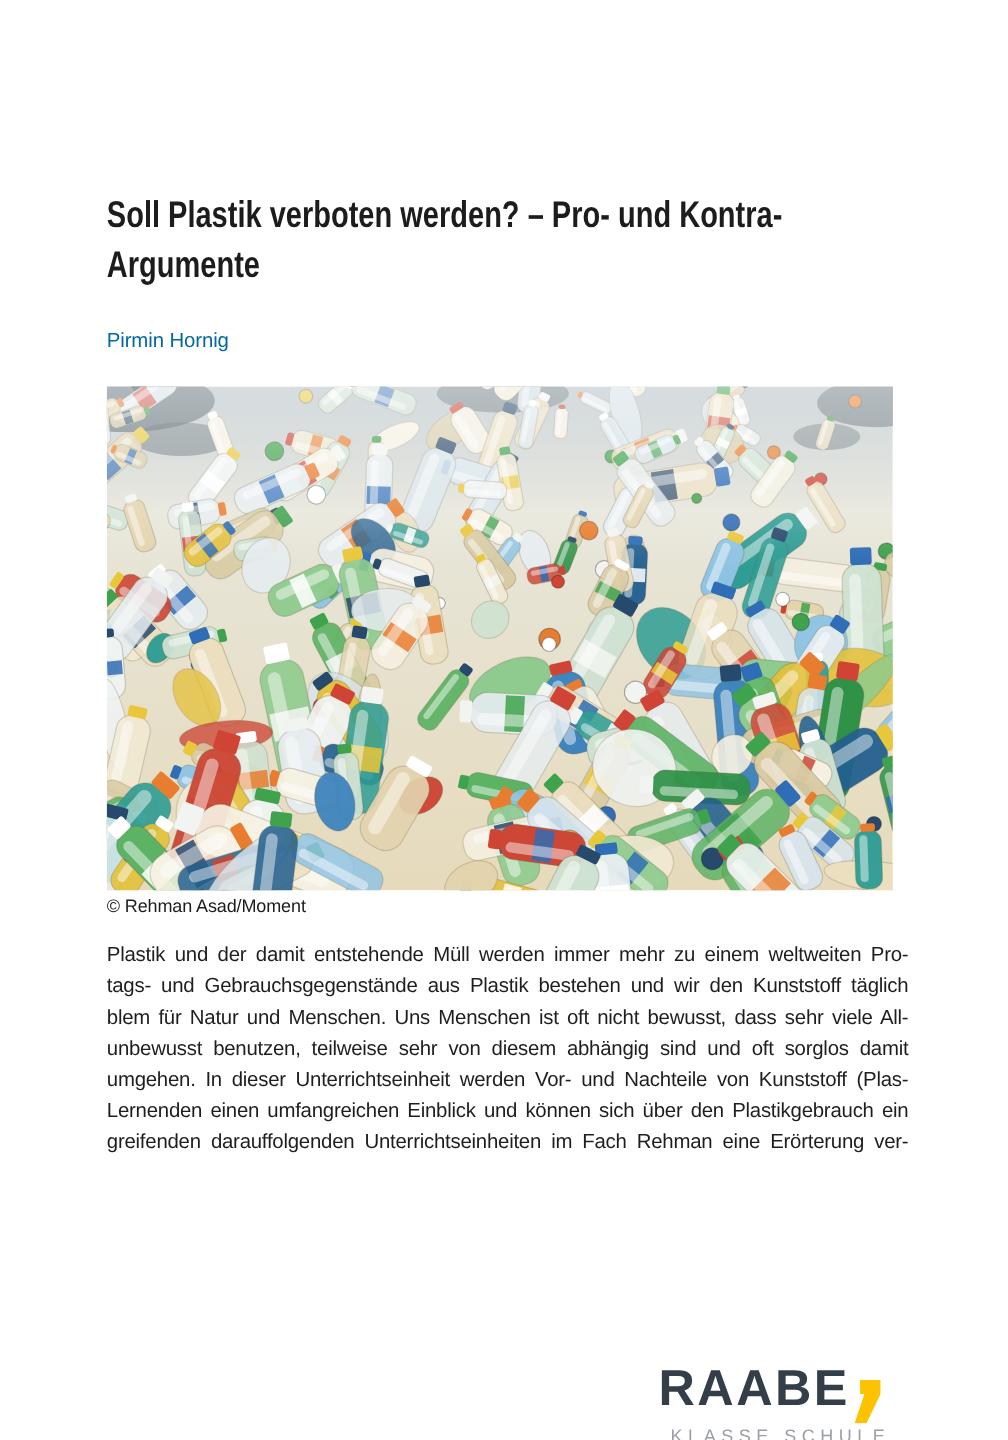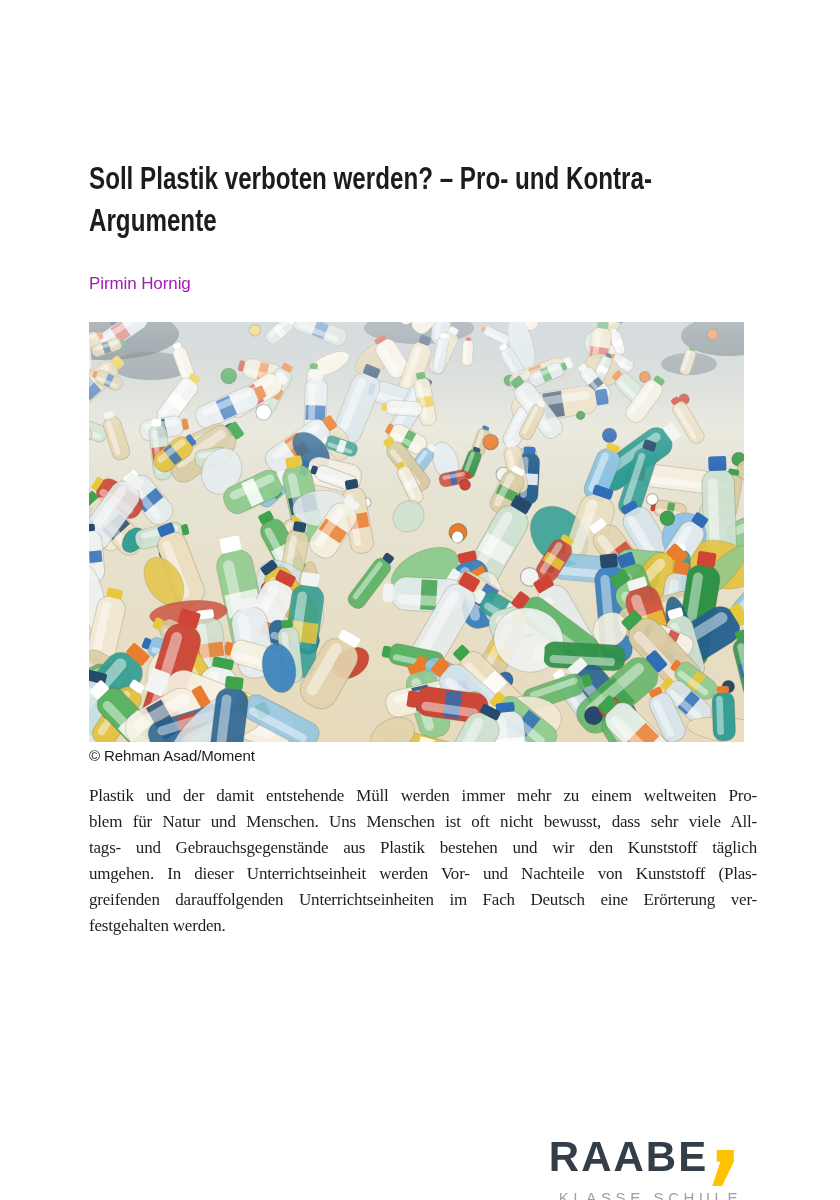--- a/index.html
+++ b/index.html
@@ -6,32 +6,32 @@
   body{font-family:"Liberation Sans",sans-serif;}
   .page{position:relative;width:836px;height:1200px;background:#ffffff;margin:0 auto;overflow:hidden;}
 
   
   .title{position:absolute;top:158px;left:87px;width:840px;margin:0;
          font-size:31px;font-weight:700;color:#1c1c1c;line-height:42px;
          transform:scaleX(0.78);transform-origin:left top;}
   .title .t-line{white-space:nowrap;}
 
   
-  .author{position:absolute;top:274px;left:87px;font-size:17px;color:#a21caf;letter-spacing:-0.1px;}
+  .author{position:absolute;top:274px;left:87px;font-size:17px;color:#0369a1;letter-spacing:-0.1px;}
 
   
   .photo{position:absolute;top:322px;left:87px;width:655px;height:420px;margin:0;overflow:hidden;}
   .photo svg{display:block;width:100%;height:100%;}
 
   
   .credit{position:absolute;top:747px;left:87px;font-size:15px;color:#1c1c1c;letter-spacing:-0.1px;}
 
   
   .intro{position:absolute;top:783px;left:87px;width:668px;
-         font-size:17px;line-height:26px;color:#1e1e1e;letter-spacing:-0.2px;font-family:Liberation Serif, serif;}
+         font-size:17px;line-height:26px;color:#1e1e1e;letter-spacing:-0.2px;}
   .para-line{text-align:justify;text-align-last:justify;white-space:normal;}
   .para-line.last{text-align-last:left;}
 
   
   .logo{position:absolute;top:1136px;right:96px;}
   .logo-row{display:flex;align-items:flex-start;}
   .brand{font-size:42px;line-height:1;font-weight:700;color:#333e48;letter-spacing:2px;}
   .comma{margin-left:4px;margin-top:14px;}
   .tagline{margin-top:3px;padding-left:10px;font-size:15px;font-weight:500;
            color:#9aa0a5;letter-spacing:4.6px;white-space:nowrap;}
@@ -1343,25 +1343,26 @@
           </g>
         </g>
       <rect width="655" height="150" fill="url(#hzG)"></rect>
     </svg>
   </figure>
 
   <div class="credit">© Rehman Asad/Moment</div>
 
   <div class="intro">
       <div class="para-line">Plastik und der damit entstehende Müll werden immer mehr zu einem weltweiten Pro-</div>
+      <div class="para-line">tags- und Gebrauchsgegenstände aus Plastik bestehen und wir den Kunststoff täglich</div>
       <div class="para-line">blem für Natur und Menschen. Uns Menschen ist oft nicht bewusst, dass sehr viele All-</div>
-      <div class="para-line">tags- und Gebrauchsgegenstände aus Plastik bestehen und wir den Kunststoff täglich</div>
+      <div class="para-line">unbewusst benutzen, teilweise sehr von diesem abhängig sind und oft sorglos damit</div>
       <div class="para-line">umgehen. In dieser Unterrichtseinheit werden Vor- und Nachteile von Kunststoff (Plas-</div>
-      <div class="para-line">greifenden darauffolgenden Unterrichtseinheiten im Fach Deutsch eine Erörterung ver-</div>
-      <div class="para-line last">festgehalten werden.</div>
+      <div class="para-line">Lernenden einen umfangreichen Einblick und können sich über den Plastikgebrauch ein</div>
+      <div class="para-line">greifenden darauffolgenden Unterrichtseinheiten im Fach Rehman eine Erörterung ver-</div>
     </div>
 
   <div class="logo">
     <div class="logo-row">
       <span class="brand">RAABE</span>
       <svg class="comma" width="22" height="36" viewBox="0 0 24 40" aria-hidden="true">
         <path d="M5 0 H24 V13 L11 40 H0 L9 13 H5 Z" fill="#fdc300"></path>
       </svg>
     </div>
     <div class="tagline">KLASSE SCHULE</div>

